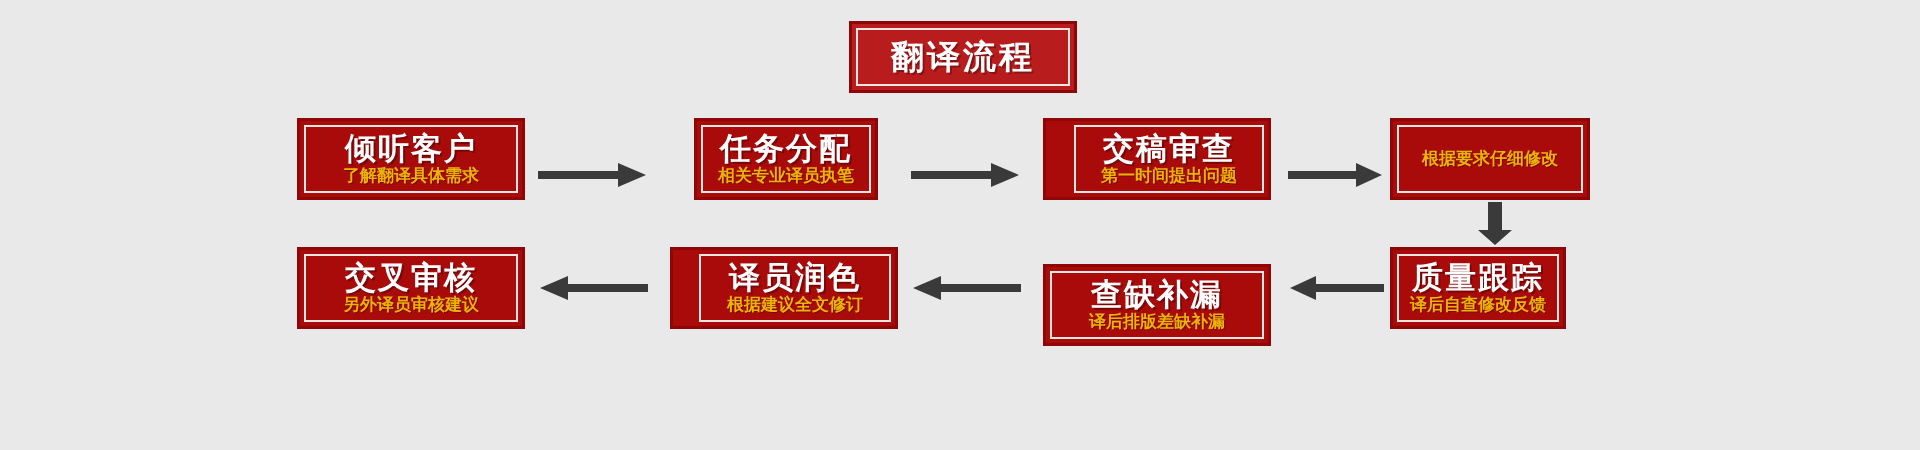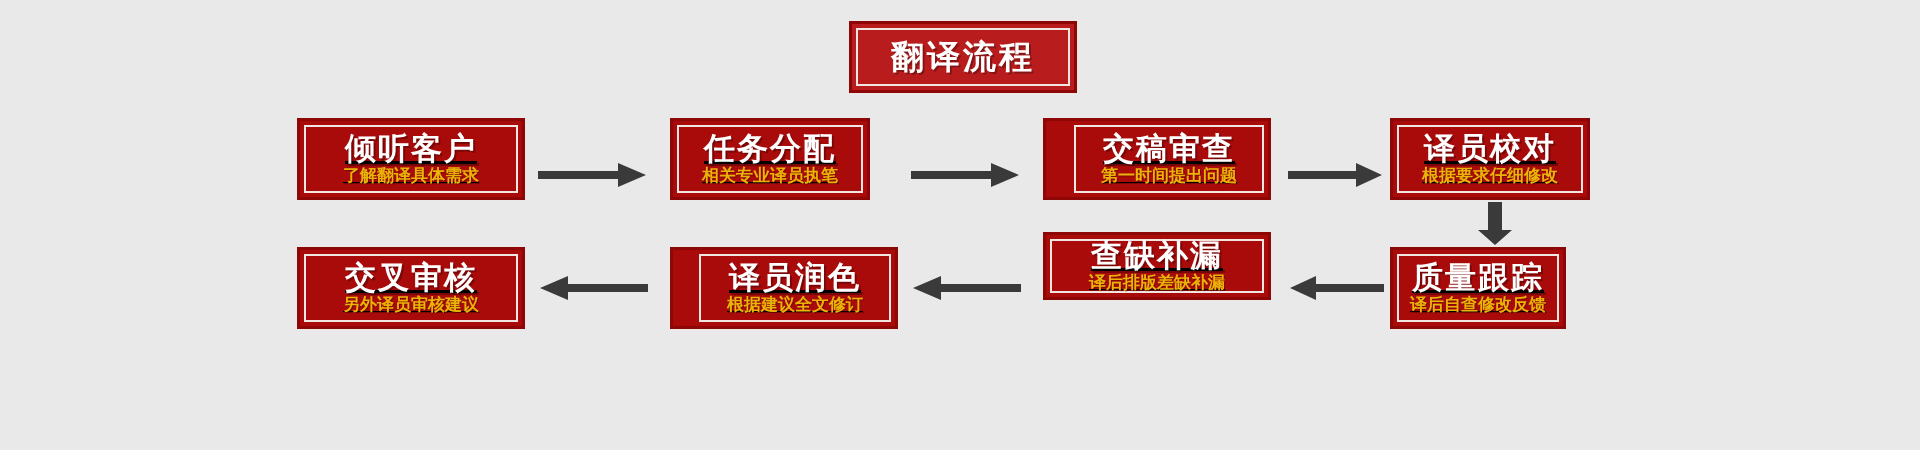--- a/index.html
+++ b/index.html
@@ -25,21 +25,20 @@
   .flow-box {
     position: absolute;
     background: #a90a0a;
     border: 3px solid #8e0606;
     box-sizing: border-box;
     display: flex;
     flex-direction: column;
     align-items: center;
     justify-content: flex-end;
     padding: 4px;
-    text-decoration: underline;
   }
   .flow-box .inner {
     border: 2px solid #f2e6e2;
     box-sizing: border-box;
     width: 100%;
     height: 100%;
     display: flex;
     flex-direction: column;
     align-items: center;
     justify-content: center;
@@ -117,21 +116,21 @@
       <span class="subtitle">了解翻译具体需求</span>
     </div>
   </div>
 
   <div class="arrow" style="left:538px; top:160px;">
     <svg width="110" height="30" viewBox="0 0 110 30">
       <path d="M0 11 H80 V3 L108 15 L80 27 V19 H0 Z" fill="#3a3a3a"></path>
     </svg>
   </div>
 
-  <div class="flow-box" style="left:670px; top:118px; width:200px; height:82px;">
+  <div class="flow-box" style="left:694px; top:118px; width:184px; height:82px;">
     <div class="inner">
       <span class="title">任务分配</span>
       <span class="subtitle">相关专业译员执笔</span>
     </div>
   </div>
 
   <div class="arrow" style="left:911px; top:160px;">
     <svg width="110" height="30" viewBox="0 0 110 30">
       <path d="M0 11 H80 V3 L108 15 L80 27 V19 H0 Z" fill="#3a3a3a"></path>
     </svg>
@@ -145,21 +144,20 @@
   </div>
 
   <div class="arrow" style="left:1288px; top:160px;">
     <svg width="96" height="30" viewBox="0 0 96 30">
       <path d="M0 11 H68 V3 L94 15 L68 27 V19 H0 Z" fill="#3a3a3a"></path>
     </svg>
   </div>
 
   <div class="flow-box" style="left:1390px; top:118px; width:200px; height:82px;">
     <div class="inner">
-      <span class="title">译员校对</span>
       <span class="subtitle">根据要求仔细修改</span>
     </div>
   </div>
 
   <div class="arrow" style="left:1475px; top:202px;">
     <svg width="40" height="44" viewBox="0 0 40 44">
       <path d="M13 0 H27 V28 H37 L20 43 L3 28 H13 Z" fill="#3a3a3a"></path>
     </svg>
   </div>
 
@@ -182,21 +180,21 @@
       <span class="subtitle">根据建议全文修订</span>
     </div>
   </div>
 
   <div class="arrow" style="left:911px; top:273px;">
     <svg width="110" height="30" viewBox="0 0 110 30">
       <path d="M110 11 H30 V3 L2 15 L30 27 V19 H110 Z" fill="#3a3a3a"></path>
     </svg>
   </div>
 
-  <div class="flow-box" style="left:1043px; top:232px; width:228px; height:68px;">
+  <div class="flow-box" style="left:1043px; top:264px; width:228px; height:82px;">
     <div class="inner">
       <span class="title">查缺补漏</span>
       <span class="subtitle">译后排版差缺补漏</span>
     </div>
   </div>
 
   <div class="arrow" style="left:1288px; top:273px;">
     <svg width="96" height="30" viewBox="0 0 96 30">
       <path d="M96 11 H28 V3 L2 15 L28 27 V19 H96 Z" fill="#3a3a3a"></path>
     </svg>

